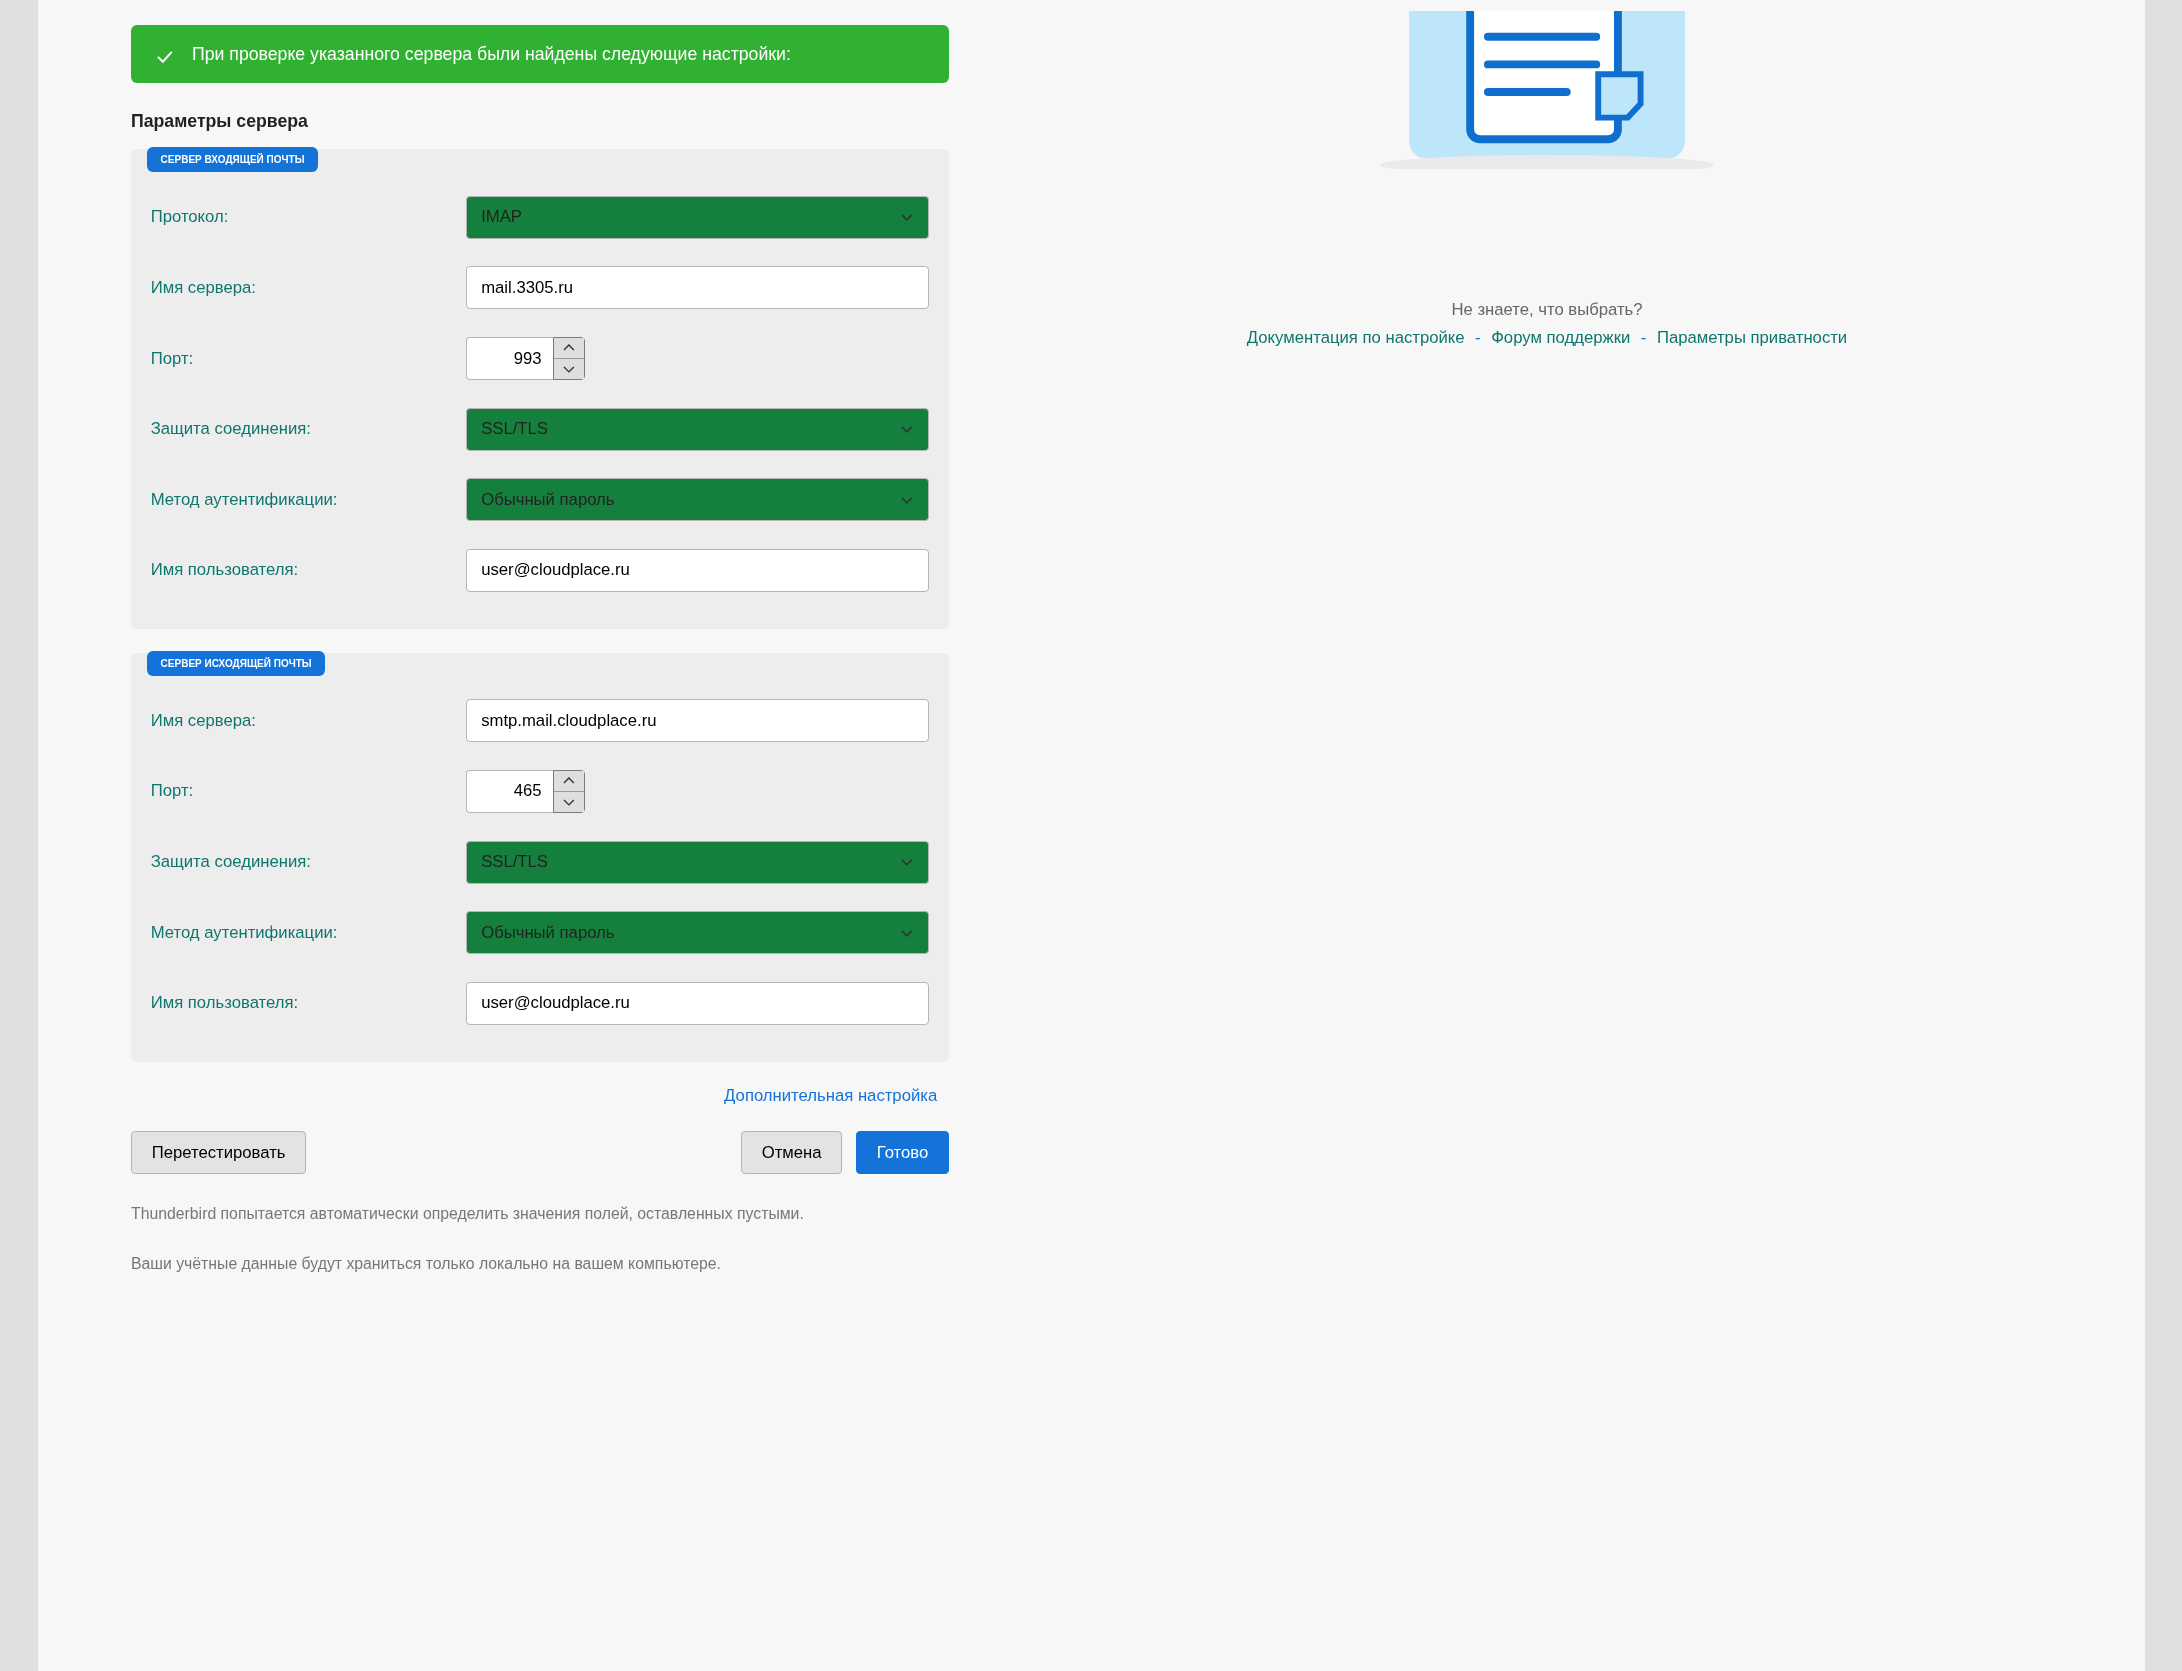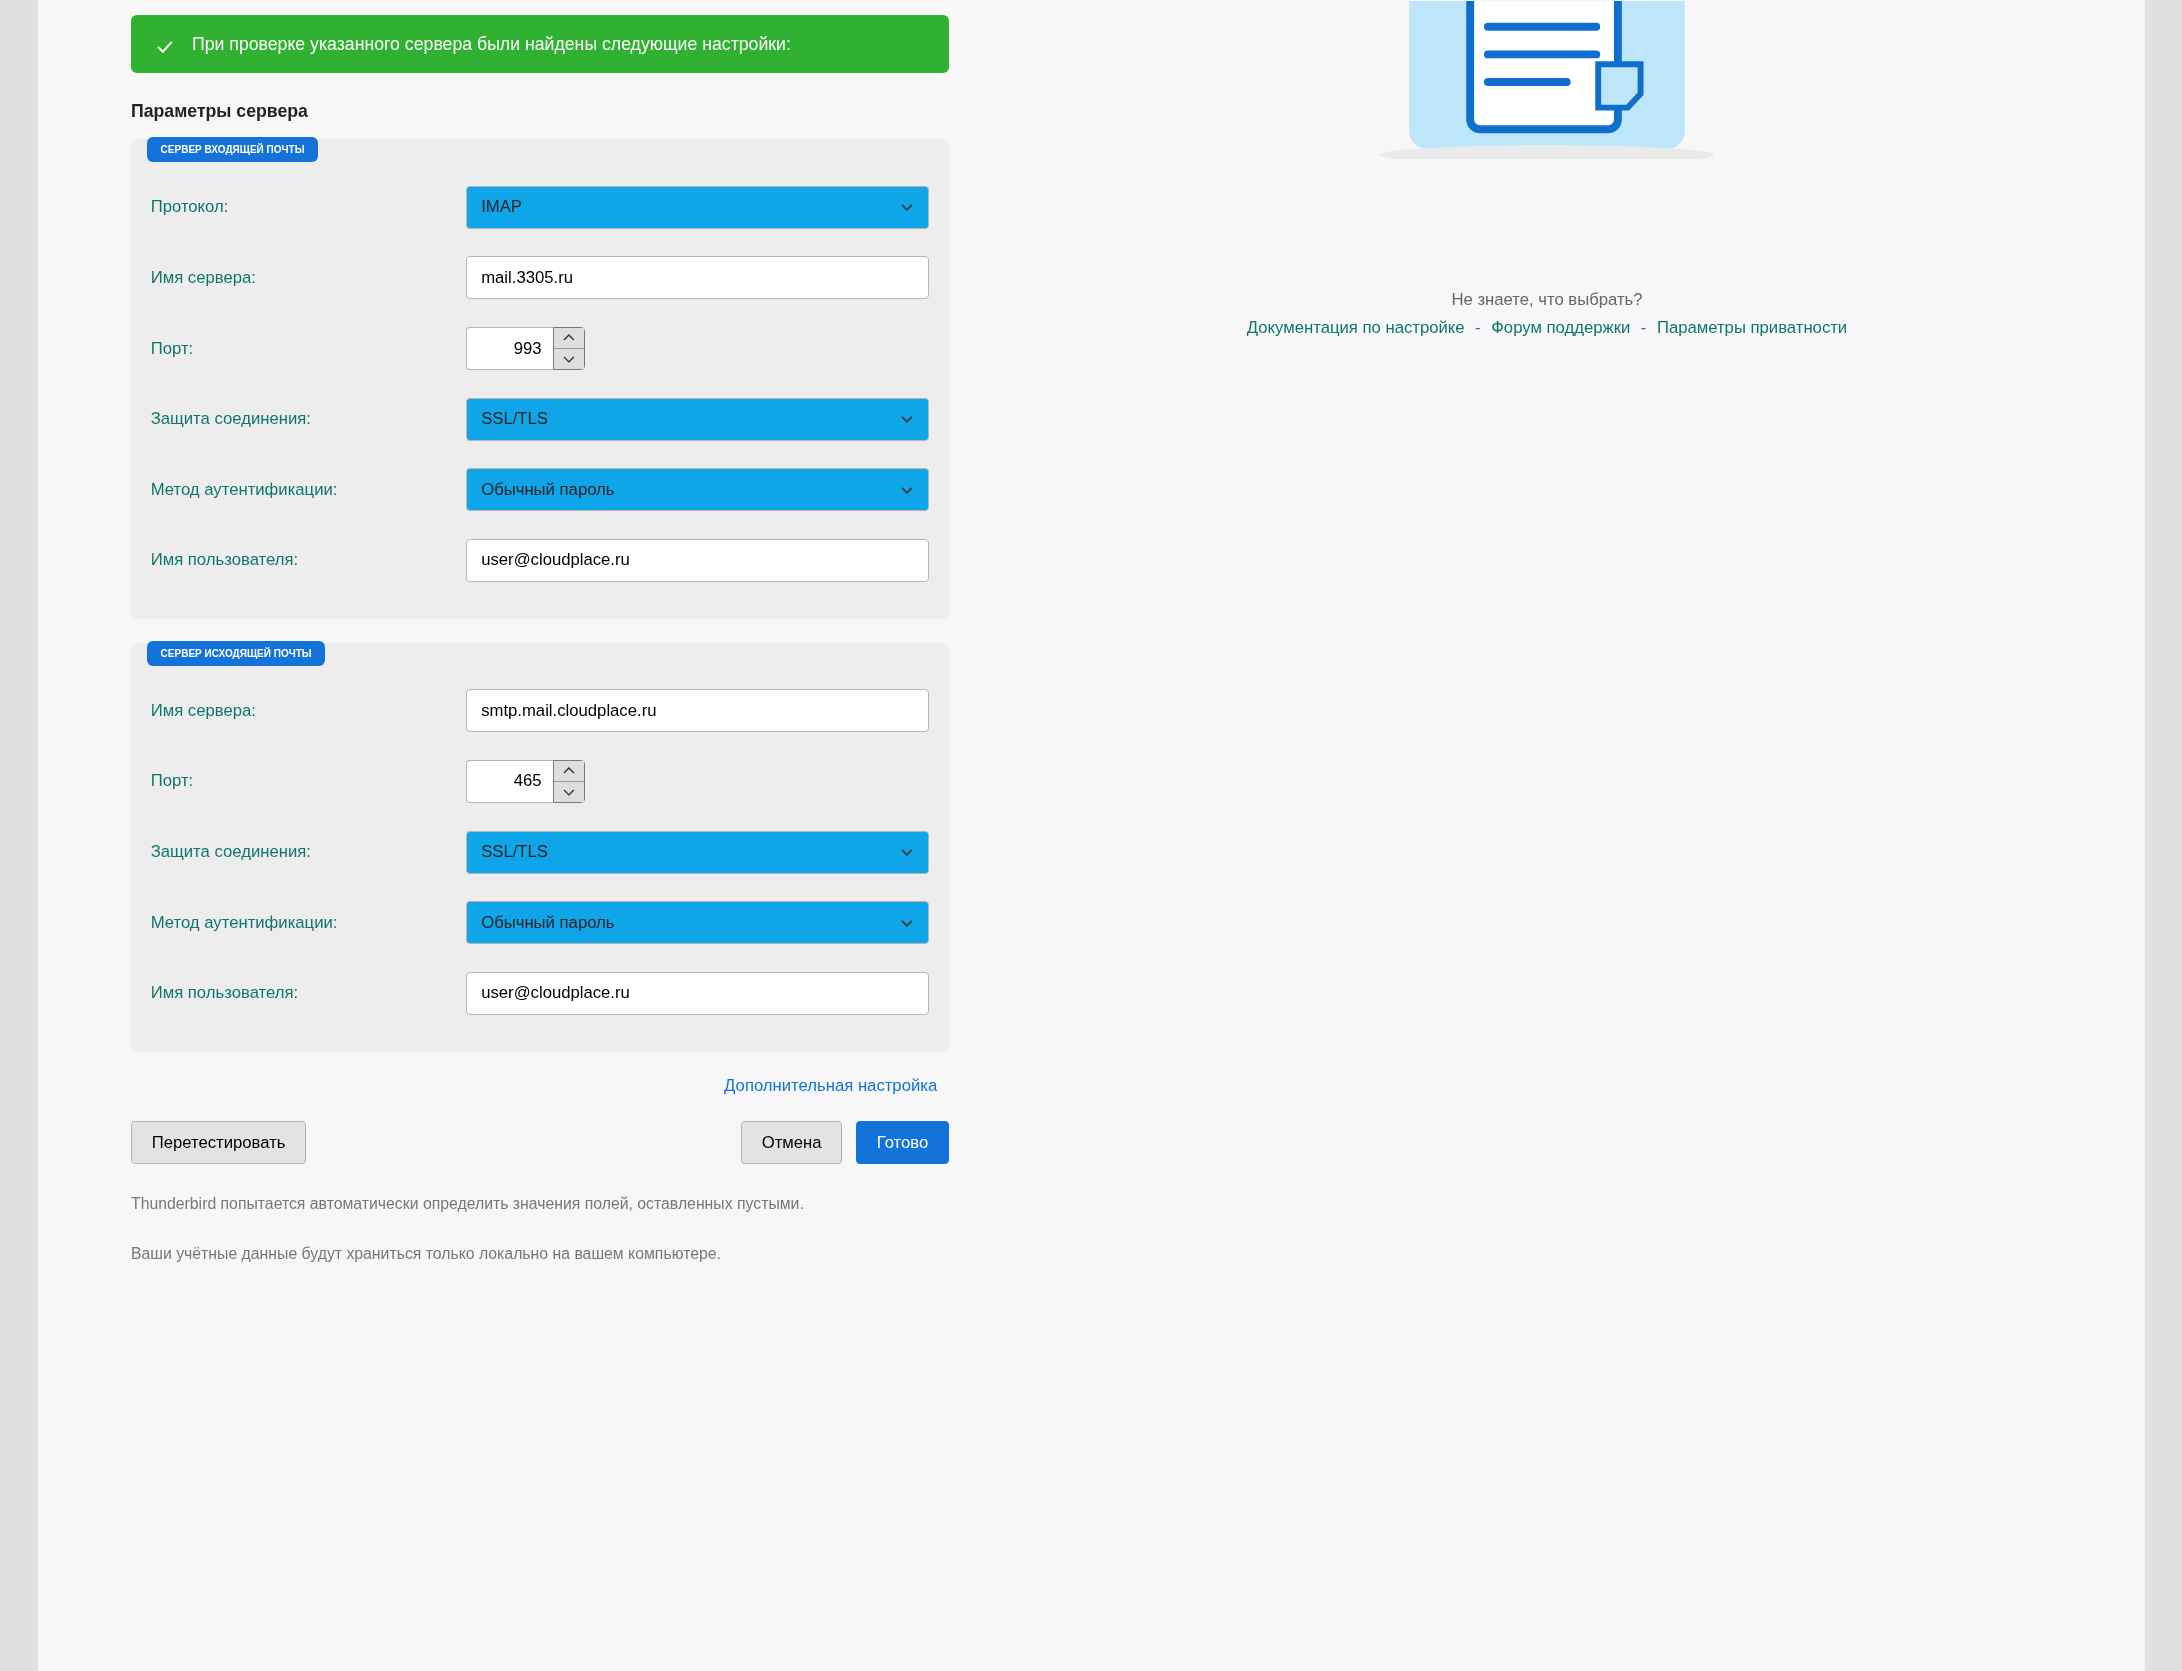--- a/index.html
+++ b/index.html
@@ -16,21 +16,21 @@
 .page {
   background: #f7f7f7;
   margin: 0 auto;
   max-width: 2108px;
   border-left: 1px solid #ddd;
   min-height: 100vh;
   display: flex;
   gap: 39px;
   padding-left: 93px;
   padding-right: 39px;
-  padding-top: 15px;
+  padding-top: 25px;
 }
 .left-col {
   width: 818px;
 }
 .right-col {
   flex: 1;
   text-align: center;
 }
 .banner {
   background: #31b131;
@@ -79,21 +79,21 @@
   width: 296px;
   font-size: 16.7px;
   color: #0f766e;
 }
 .row-control {
   flex: 1;
 }
 .select {
   width: 100%;
   height: 43px;
-  background: #0ea5e9;
+  background: #15803d;
   border: 1px solid #b5b5b5;
   border-radius: 3.9px;
   display: flex;
   align-items: center;
   justify-content: space-between;
   padding: 0 13.8px;
   font-size: 16.7px;
   cursor: pointer;
 }
 .select svg { flex-shrink: 0; }

